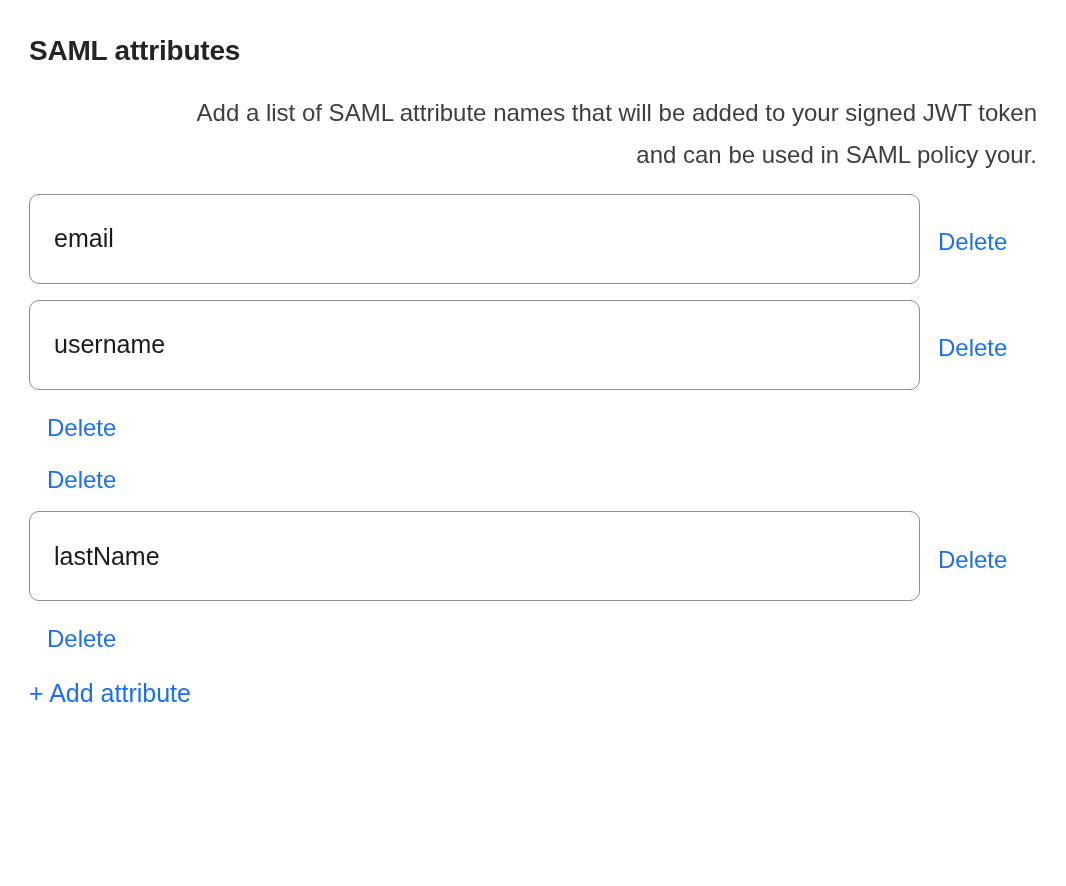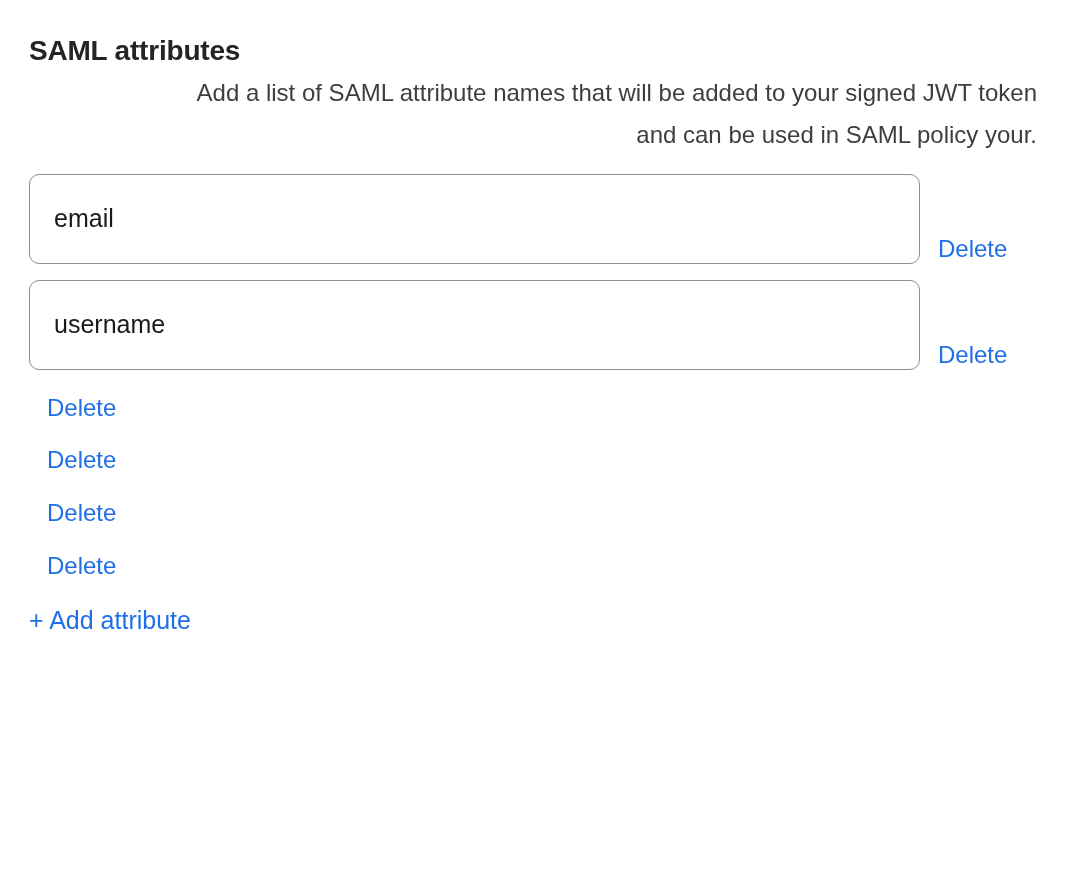--- a/index.html
+++ b/index.html
@@ -18,41 +18,41 @@
   }
   body {
     width: 1066px;
     height: 886px;
     overflow: hidden;
   }
   .section {
     padding: 34px 29px 0 29px;
   }
   .section-title {
-    margin: 0 0 4px 0;
+    margin: 0 0 24px 0;
     font-size: 28px;
     line-height: 1.2;
     font-weight: 700;
     letter-spacing: -0.2px;
     color: var(--heading-color);
   }
   .section-description {
     margin: 0 0 18px 0;
     max-width: 1008px;
     color: var(--body-color);
   }
   .section-description .desc-line {
     font-size: 24px;
     line-height: 42px;
     white-space: nowrap;
     text-align: right;
   }
   .attribute-row {
     display: flex;
-    align-items: flex-end;
+    align-items: center;
     margin-bottom: 16px;
   }
   .attribute-input {
     width: 891px;
     height: 90px;
     flex: 0 0 auto;
     border: 1.5px solid var(--border-color);
     border-radius: 10px;
     padding: 0 24px;
     font-family: inherit;
@@ -104,20 +104,21 @@
 
   <div class="attribute-row">
     <a class="link delete-link">Delete</a>
   </div>
 
   <div class="attribute-row">
     <a class="link delete-link">Delete</a>
   </div>
 
   <div class="attribute-row">
+    <input type="text" class="attribute-input" value="lastName" style="">
     <a class="link delete-link">Delete</a>
   </div>
 
   <div class="attribute-row">
     <a class="link delete-link">Delete</a>
   </div>
 
   <a class="link add-link">+ Add attribute</a>
 
 </div>

